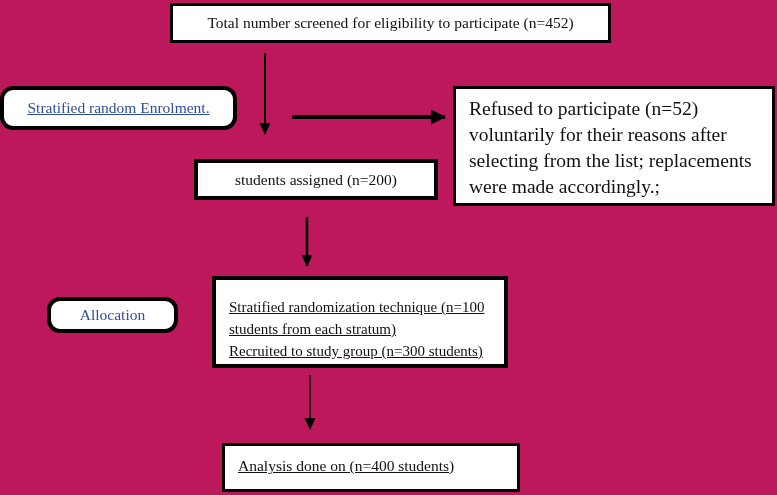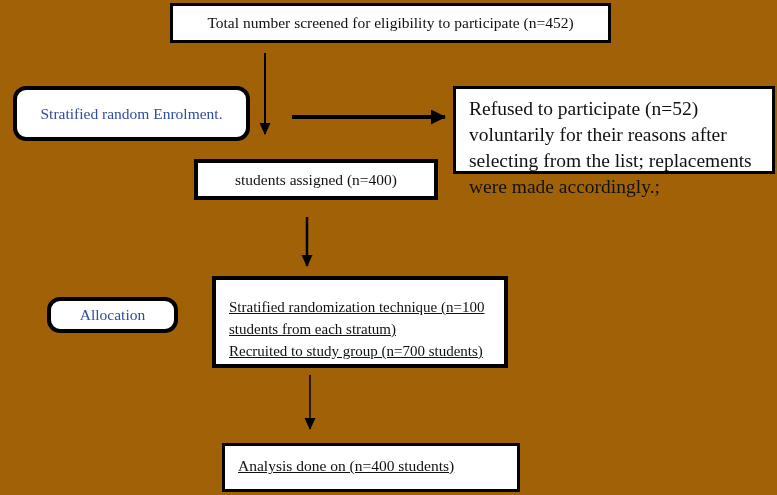--- a/index.html
+++ b/index.html
@@ -4,40 +4,40 @@
 <style>
   * { margin: 0; padding: 0; box-sizing: border-box; }
   html, body { background: #ffffff; }
   body {
     width: 777px; height: 495px;
     font-family: "Liberation Serif", serif;
     color: #111111;
   }
   .canvas {
     position: relative; width: 777px; height: 495px;
-    background: #a16207; overflow: hidden; padding-left: 10px;
+    background: #be185d; overflow: hidden; padding-left: 10px;
   }
   .arrow-layer {
     position: absolute; left: 0; top: 0; z-index: 0;
   }
   .node {
     position: absolute; background: #ffffff; border: 3px solid #000000;
     z-index: 1; font-size: 15.5px; line-height: 1.25;
   }
   .center { display: flex; align-items: center; justify-content: center; text-align: center; }
   .label-blue {
     color: var(--accent-blue, #2e4d9e);
     border-width: 4px; border-radius: 13px;
   }
   .prelines { white-space: pre-line; }
   .underlined { text-decoration: underline; }
 
   .screened    { left: 170px; top: 3px;   width: 441px; height: 40px; }
-  .enrolment   { left: 13px;   top: 86px;  width: 237px; height: 55px; }
-  .refused     { left: 453px; top: 86px;  width: 322px; height: 88px;
+  .enrolment   { left: 0;   top: 86px;  width: 237px; height: 44px; text-decoration: underline; }
+  .refused     { left: 453px; top: 86px;  width: 322px; height: 120px;
                  font-size: 19.5px; line-height: 26px; padding: 7px 4px 0 13px; }
   .assigned    { left: 194px; top: 159px; width: 244px; height: 41px; border-width: 4px; }
   .allocation  { left: 47px;  top: 297px; width: 131px; height: 36px; }
   .randomize   { left: 212px; top: 276px; width: 296px; height: 92px;
                  border-width: 4px; font-size: 15px; line-height: 22px;
                  padding: 16px 8px 0 13px; }
   .analysis    { left: 43px;  top: 397px; width: 144px; height: 39px; }
   .analysisdone{ left: 222px; top: 443px; width: 298px; height: 49px;
                  padding: 10px 6px 0 13px; }
 </style>
@@ -63,28 +63,28 @@
 
   <div class="node center screened">Total number screened for eligibility to participate (n=452)</div>
 
   <div class="node center label-blue enrolment">Stratified random Enrolment.</div>
 
   <div class="node prelines refused">Refused to participate (n=52)
 voluntarily for their reasons after
 selecting from the list; replacements
 were made accordingly.;</div>
 
-  <div class="node center assigned">students assigned (n=400)</div>
+  <div class="node center assigned">students assigned (n=200)</div>
 
   <div class="node center label-blue allocation">Allocation</div>
 
   <div class="node randomize">
     <div class="prelines underlined">Stratified randomization technique (n=100
 students from each stratum)</div>
-    <div class="underlined">Recruited to study group (n=700 students)</div>
+    <div class="underlined">Recruited to study group (n=300 students)</div>
   </div>
 
 
   <div class="node analysisdone">
     <span class="underlined">Analysis done on (n=400 students)</span>
   </div>
 
 </div>
 
 </body></html>

